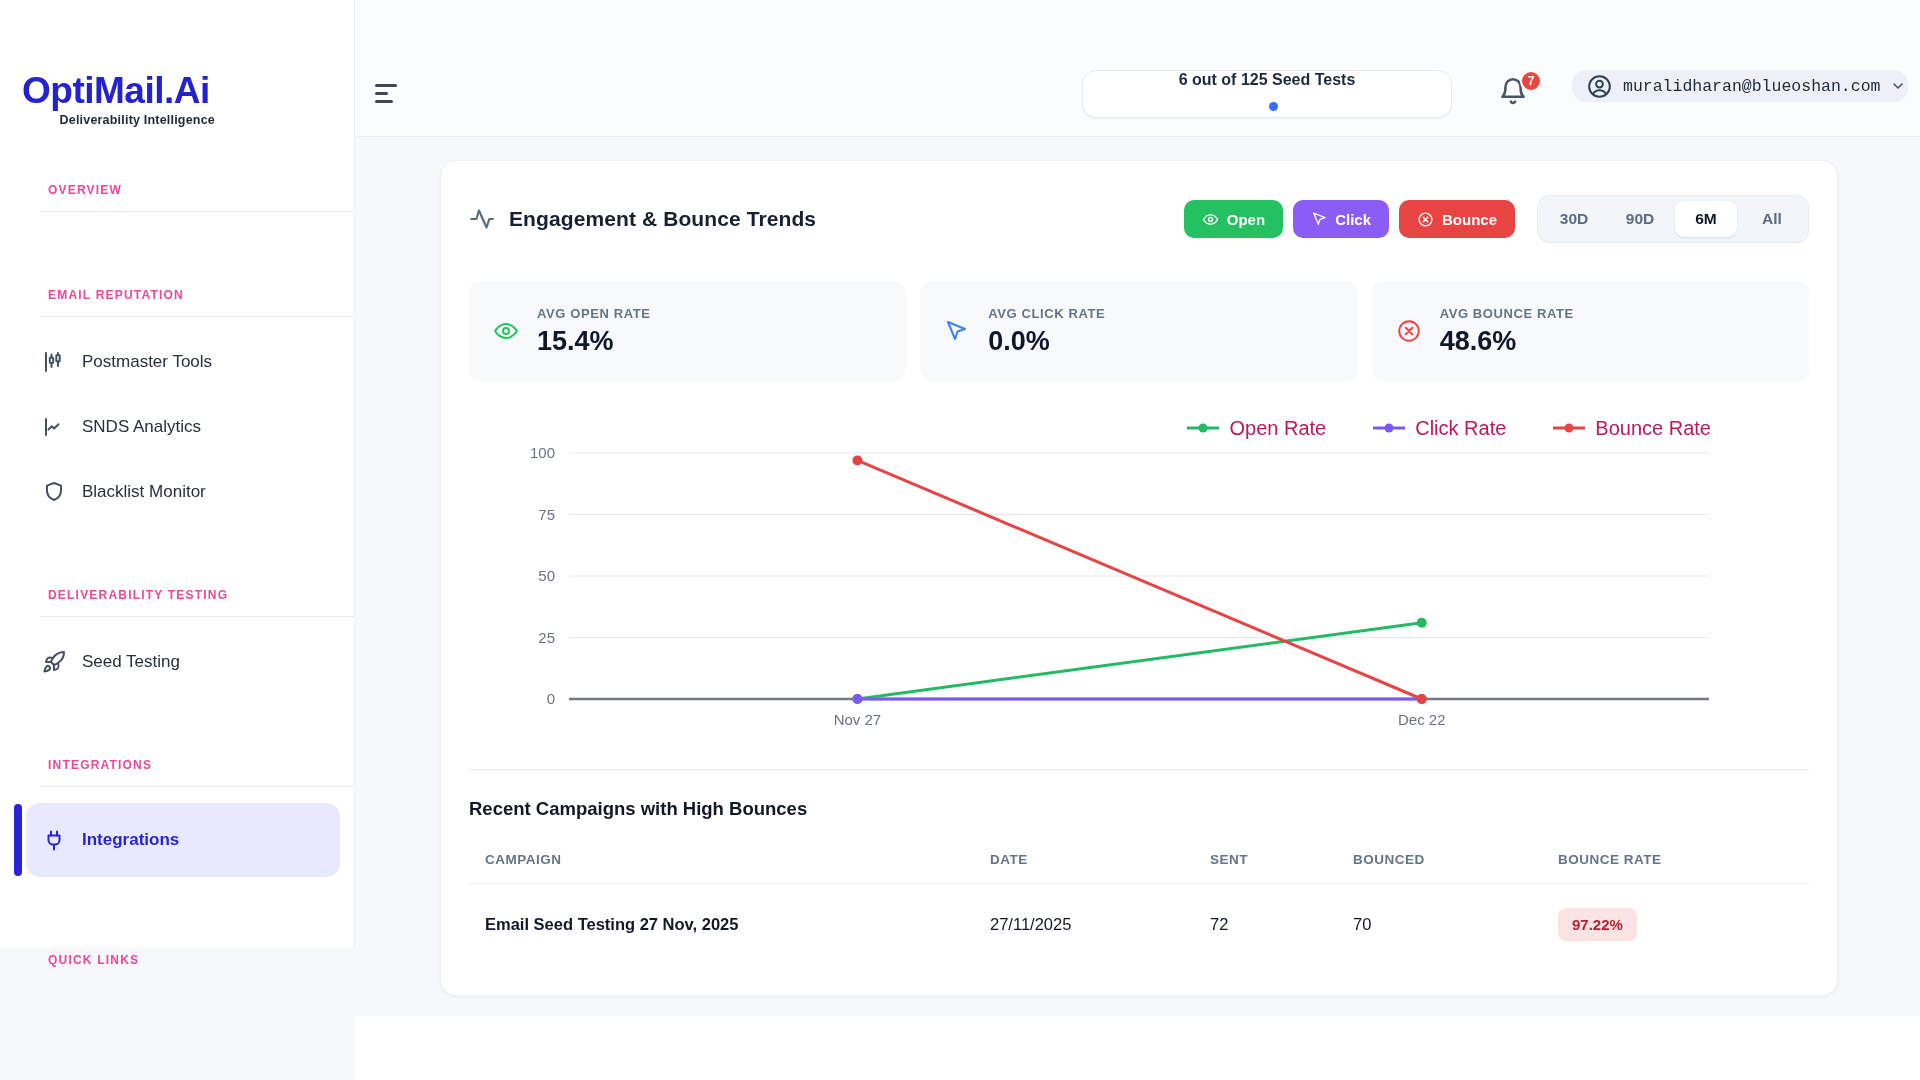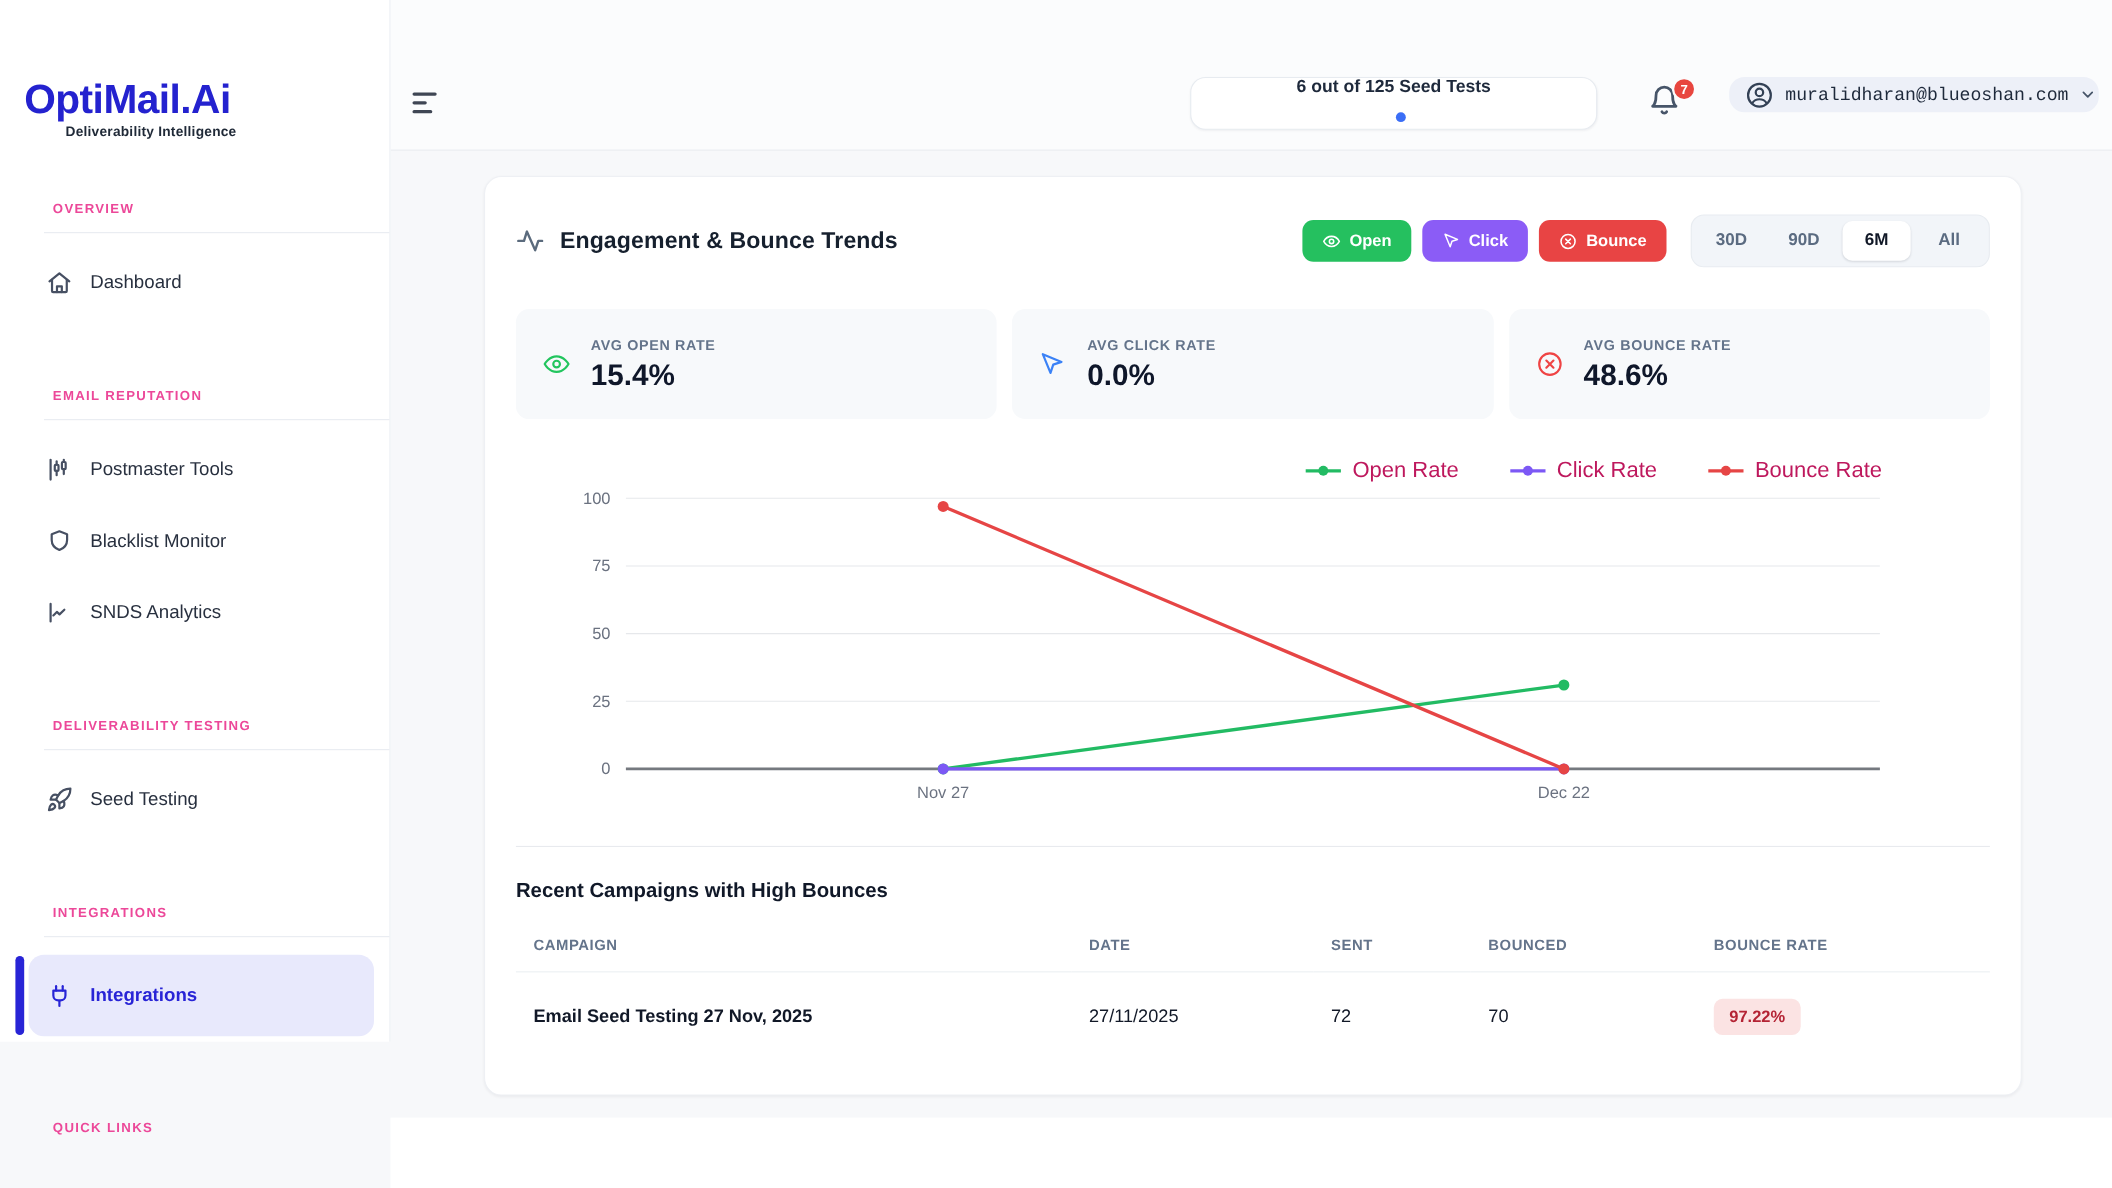--- a/index.html
+++ b/index.html
@@ -113,63 +113,53 @@
 <body>
 
 <aside class="sidebar">
   <div class="logo-wrap">
     <div class="logo-text">OptiMail.Ai</div>
     <div class="logo-tagline">Deliverability Intelligence</div>
   </div>
 
   <div class="side-section-label first-label">OVERVIEW</div>
   <div class="side-divider"></div>
-  <div class="side-item">
-    <span class="s-icon">
-      <svg width="24" height="24" viewBox="0 0 24 24" fill="none" stroke="currentColor" stroke-width="2" stroke-linecap="round" stroke-linejoin="round">
-          <path d="M3 10.8 12 3.5l9 7.3"></path>
-          <path d="M5.3 9.3V19.5a1 1 0 0 0 1 1h11.4a1 1 0 0 0 1-1V9.3"></path>
-          <path d="M9.8 20.5v-5.2h4.4v5.2"></path>
-        </svg>
-    </span>
-    <span class="s-text">Dashboard</span>
-  </div>
 
   <div class="side-section-label side-label-gap">EMAIL REPUTATION</div>
   <div class="side-divider"></div>
   <div class="side-item">
     <span class="s-icon">
       <svg width="24" height="24" viewBox="0 0 24 24" fill="none" stroke="currentColor" stroke-width="2" stroke-linecap="round" stroke-linejoin="round">
           <path d="M4 3v18"></path>
           <path d="M9.5 4.5v3"></path>
           <rect x="7.8" y="7.5" width="3.4" height="5.5" rx="0.8"></rect>
           <path d="M9.5 13v4"></path>
           <path d="M16 3v2"></path>
           <rect x="14.3" y="5" width="3.4" height="6.5" rx="0.8"></rect>
           <path d="M16 11.5v4.5"></path>
         </svg>
     </span>
     <span class="s-text">Postmaster Tools</span>
   </div>
   <div class="side-item">
     <span class="s-icon">
       <svg width="24" height="24" viewBox="0 0 24 24" fill="none" stroke="currentColor" stroke-width="2" stroke-linecap="round" stroke-linejoin="round">
-          <path d="M12 3l7 2.6v5.2c0 4.6-3 7.6-7 9.2-4-1.6-7-4.6-7-9.2V5.6z"></path>
-        </svg>
-    </span>
-    <span class="s-text">Blacklist Monitor</span>
-  </div>
-  <div class="side-item">
-    <span class="s-icon">
-      <svg width="24" height="24" viewBox="0 0 24 24" fill="none" stroke="currentColor" stroke-width="2" stroke-linecap="round" stroke-linejoin="round">
           <path d="M4 4v16"></path>
           <path d="M6.5 14.5l3.2-3.2 2.4 2.2 4.4-4.2"></path>
         </svg>
     </span>
     <span class="s-text">SNDS Analytics</span>
+  </div>
+  <div class="side-item">
+    <span class="s-icon">
+      <svg width="24" height="24" viewBox="0 0 24 24" fill="none" stroke="currentColor" stroke-width="2" stroke-linecap="round" stroke-linejoin="round">
+          <path d="M12 3l7 2.6v5.2c0 4.6-3 7.6-7 9.2-4-1.6-7-4.6-7-9.2V5.6z"></path>
+        </svg>
+    </span>
+    <span class="s-text">Blacklist Monitor</span>
   </div>
 
   <div class="side-section-label side-label-gap">DELIVERABILITY TESTING</div>
   <div class="side-divider"></div>
   <div class="side-item">
     <span class="s-icon">
       <svg width="24" height="24" viewBox="0 0 24 24" fill="none" stroke="currentColor" stroke-width="2" stroke-linecap="round" stroke-linejoin="round">
           <path d="M4.5 16.5c-1.5 1.26-2 5-2 5s3.74-.5 5-2c.71-.84.7-2.13-.09-2.91a2.18 2.18 0 0 0-2.91-.09z"></path>
           <path d="m12 15-3-3a22 22 0 0 1 2-3.95A12.88 12.88 0 0 1 22 2c0 2.72-.78 7.5-6 11a22.35 22.35 0 0 1-4 2z"></path>
           <path d="M9 12H4s.55-3.03 2-4c1.62-1.08 5 0 5 0"></path>

